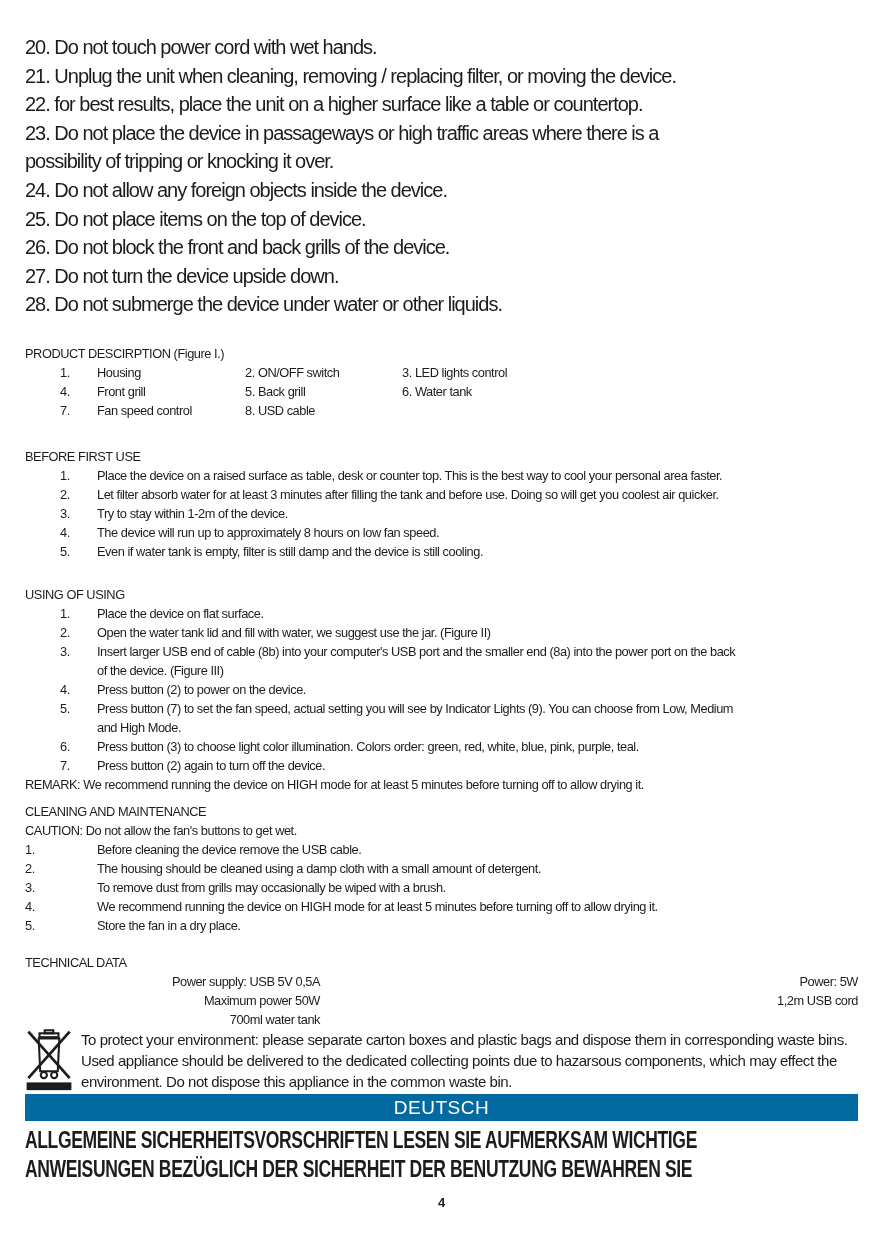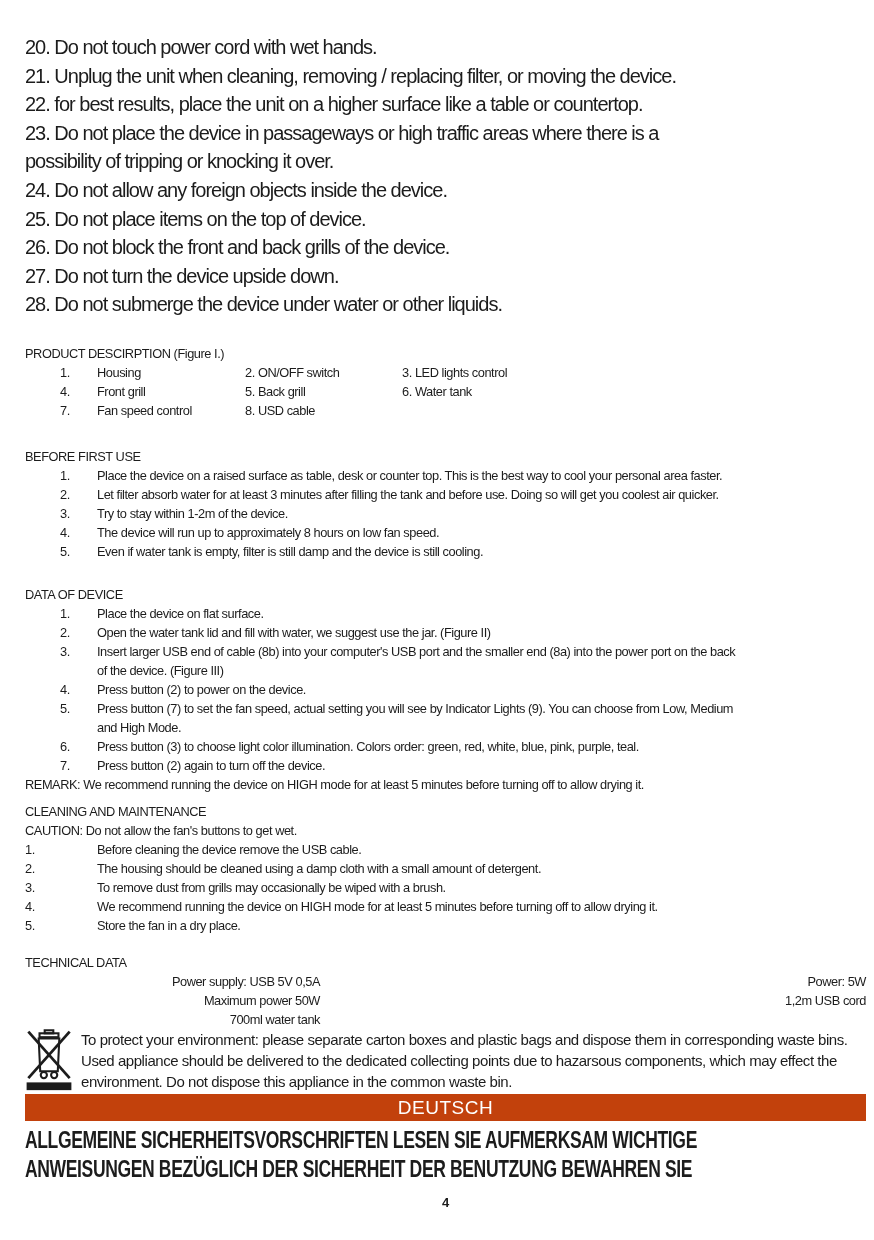--- a/index.html
+++ b/index.html
@@ -1,21 +1,21 @@
 <!DOCTYPE html>
 <html><head>
 <meta charset="utf-8">
 <style>
   html,body{margin:0;padding:0;}
   body{
     width:874px;height:1240px;background:#ffffff;color:#1c1c1c;
     font-family:"Liberation Sans","DejaVu Sans",sans-serif;
     overflow:hidden;
   }
-  .page{box-sizing:border-box;width:874px;height:1240px;padding:33px 8px 0 25px;}
+  .page{box-sizing:border-box;width:874px;height:1240px;padding:33px 16px 0 25px;}
 
   
   .safety{font-size:20px;line-height:28.6px;letter-spacing:-1px;}
   .safety p{margin:0;white-space:pre-line;}
 
   
   .sec{font-size:12.8px;line-height:19px;letter-spacing:-0.45px;}
   .sec-title{margin:0;}
   .plain{margin:0;white-space:pre-line;}
 
@@ -44,21 +44,21 @@
   .m-cleaning{margin-top:8px;}
   .m-tech{margin-top:18px;}
 
   
   .env{margin-top:0;font-size:15px;line-height:21px;letter-spacing:-0.45px;}
   .weee{float:left;width:48px;height:62px;margin:0 8px 0 0;}
   .env-text{white-space:pre-line;}
 
   
   .lang-bar{
-    clear:both;margin-top:2px;height:27px;background:#c2410c;color:#ffffff;
+    clear:both;margin-top:2px;height:27px;background:#0369a1;color:#ffffff;
     text-align:center;font-size:19px;line-height:27px;letter-spacing:0.5px;
   }
 
   
   .de-head{margin-top:4px;font-weight:bold;font-size:24px;line-height:29px;letter-spacing:-0.5px;text-align:center;}
   .de-line{white-space:nowrap;transform:scaleX(0.73);transform-origin:0 50%;}
 
   .footer{margin-top:12px;text-align:center;font-size:13px;font-weight:bold;}
 </style>
 </head>
@@ -140,21 +140,21 @@
         </div>
 
         <div class="li">
           <span class="num">5.</span>
           <span class="txt">Even if water tank is empty, filter is still damp and the device is still cooling.</span>
         </div>
       </div>
   </div>
 
   <div class="sec m-using">
-    <p class="sec-title">DATA OF DEVICE</p>
+    <p class="sec-title">USING OF USING</p>
     <div>
 
         <div class="li">
           <span class="num">1.</span>
           <span class="txt">Place the device on flat surface.</span>
         </div>
 
         <div class="li">
           <span class="num">2.</span>
           <span class="txt">Open the water tank lid and fill with water, we suggest use the jar. (Figure II)</span>

